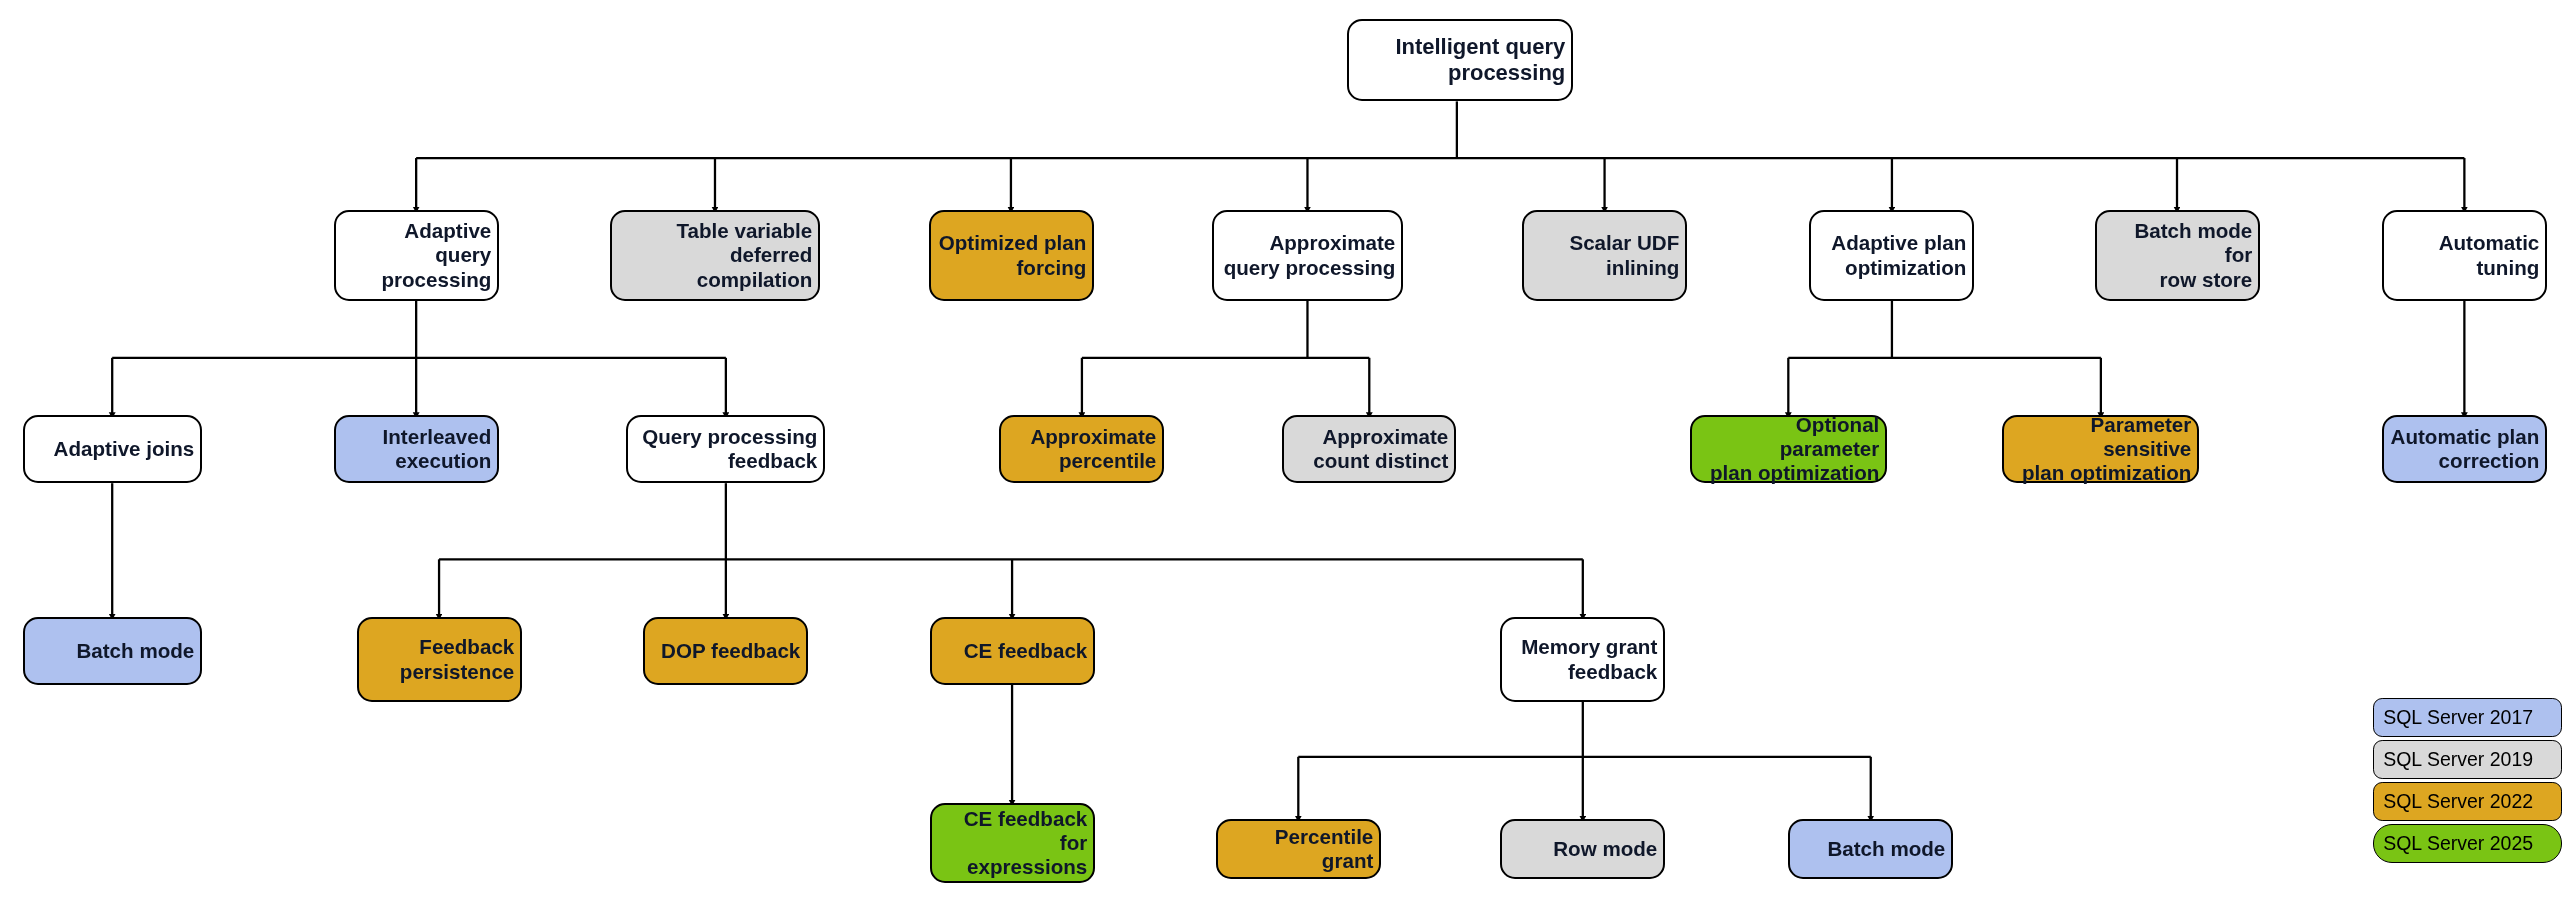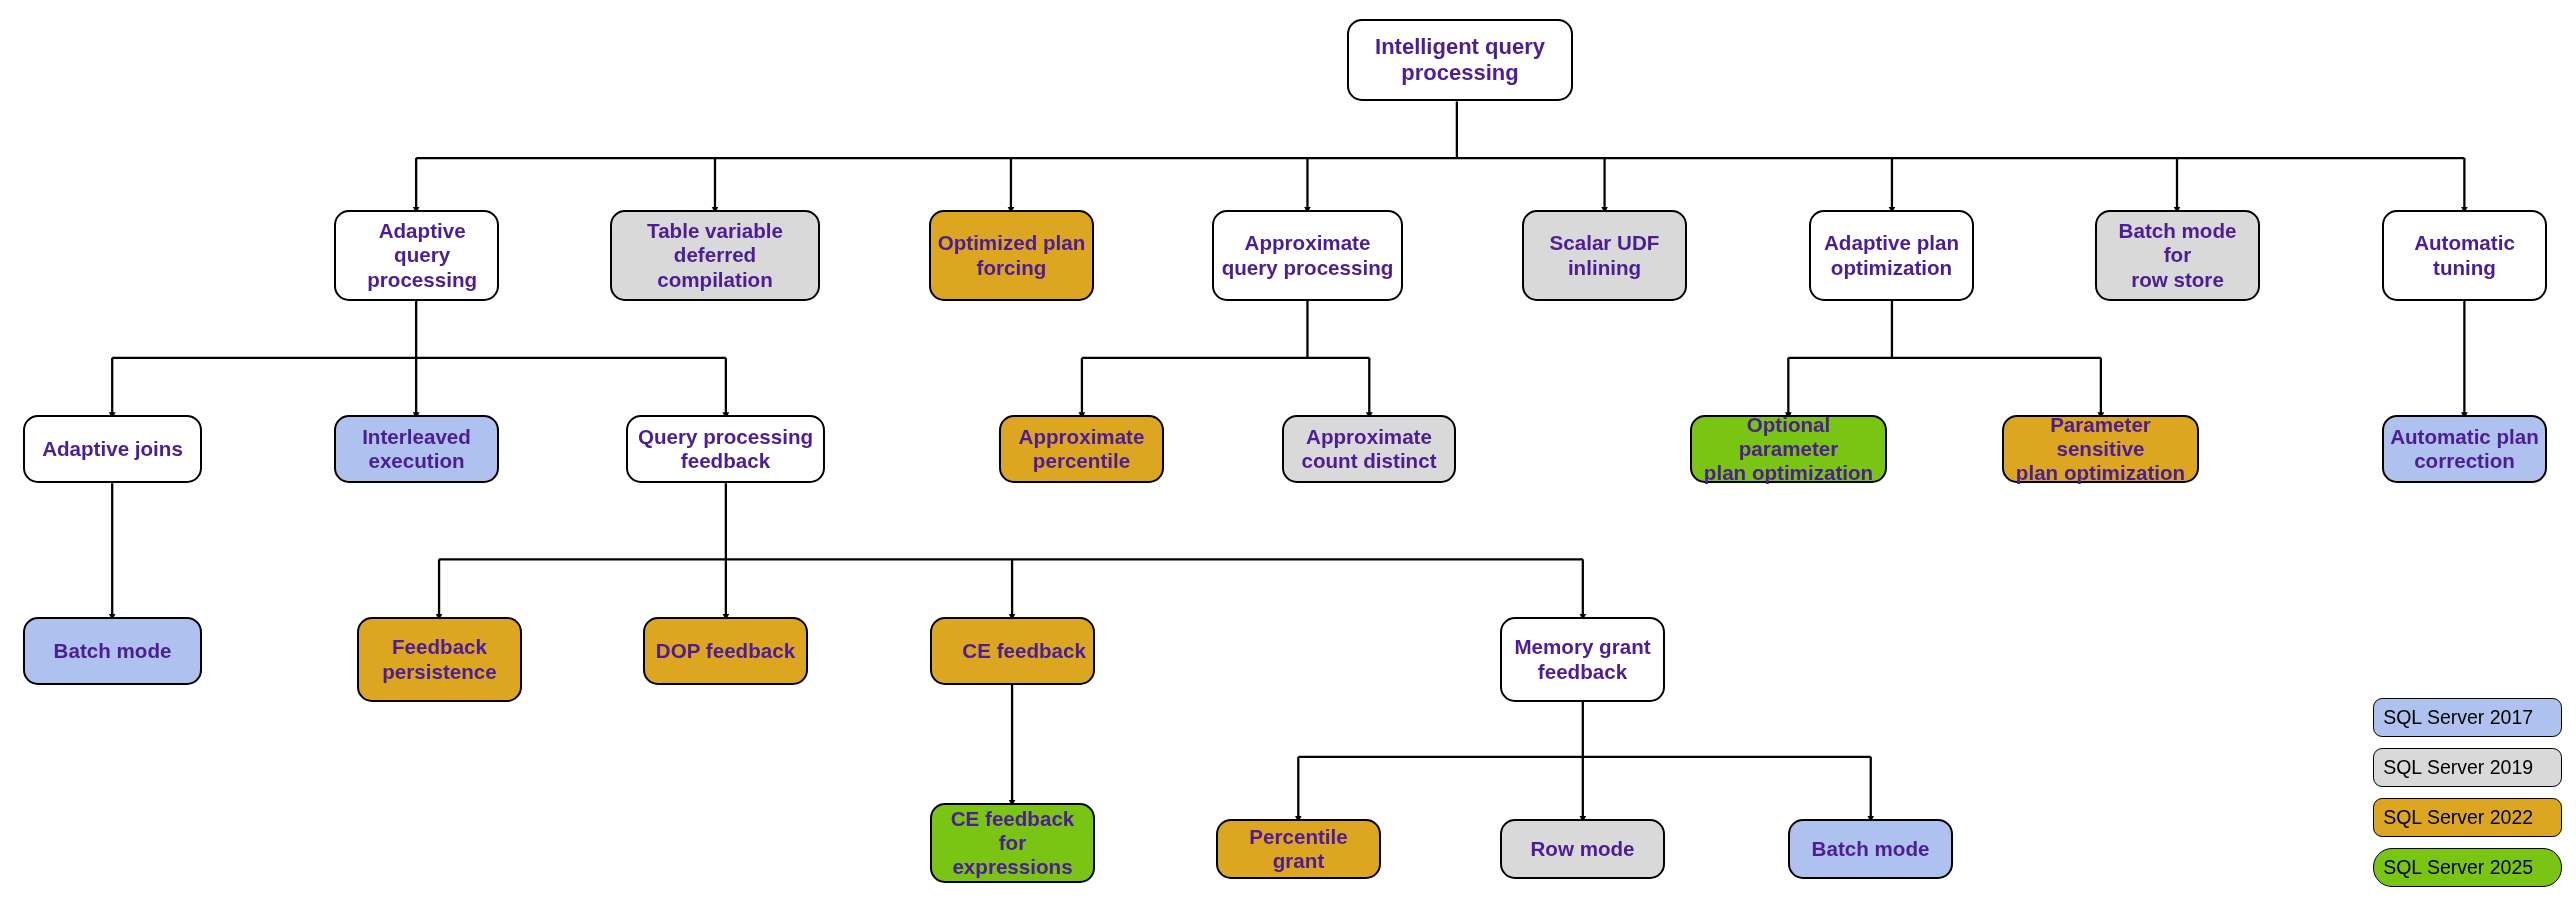--- a/index.html
+++ b/index.html
@@ -24,23 +24,23 @@
   }
   
   .node{
     position:absolute;
     box-sizing:border-box;
     border:2.3px solid #000000;
     border-radius:15px;
     display:flex;
     align-items:center;
     justify-content:center;
-    text-align:center;
+    text-align:right;
     line-height:1.17;
-    color:#4c1d95;
+    color:#0f172a;
     padding:2.3px 5.7px;
     background:#ffffff;
     z-index:3;
   }
   .node .lbl{
     display:block;
     width:100%;
     white-space:pre-line;
   }
   .fill-white { background:#ffffff; }
@@ -59,21 +59,21 @@
   .legend{
     position:absolute;
     left:2373px;
     top:698px;
     width:189px;
     z-index:4;
   }
   .legend-item{
     box-sizing:border-box;
     height:39px;
-    margin-bottom:11px;
+    margin-bottom:3px;
     border:1.7px solid #000000;
     border-radius:9.2px;
     display:flex;
     align-items:center;
     padding-left:9.2px;
     font-size:19.5px;
     color:#000000;
     font-weight:normal;
   }
   .legend-item:last-child{ margin-bottom:0;border-radius:19px; }

